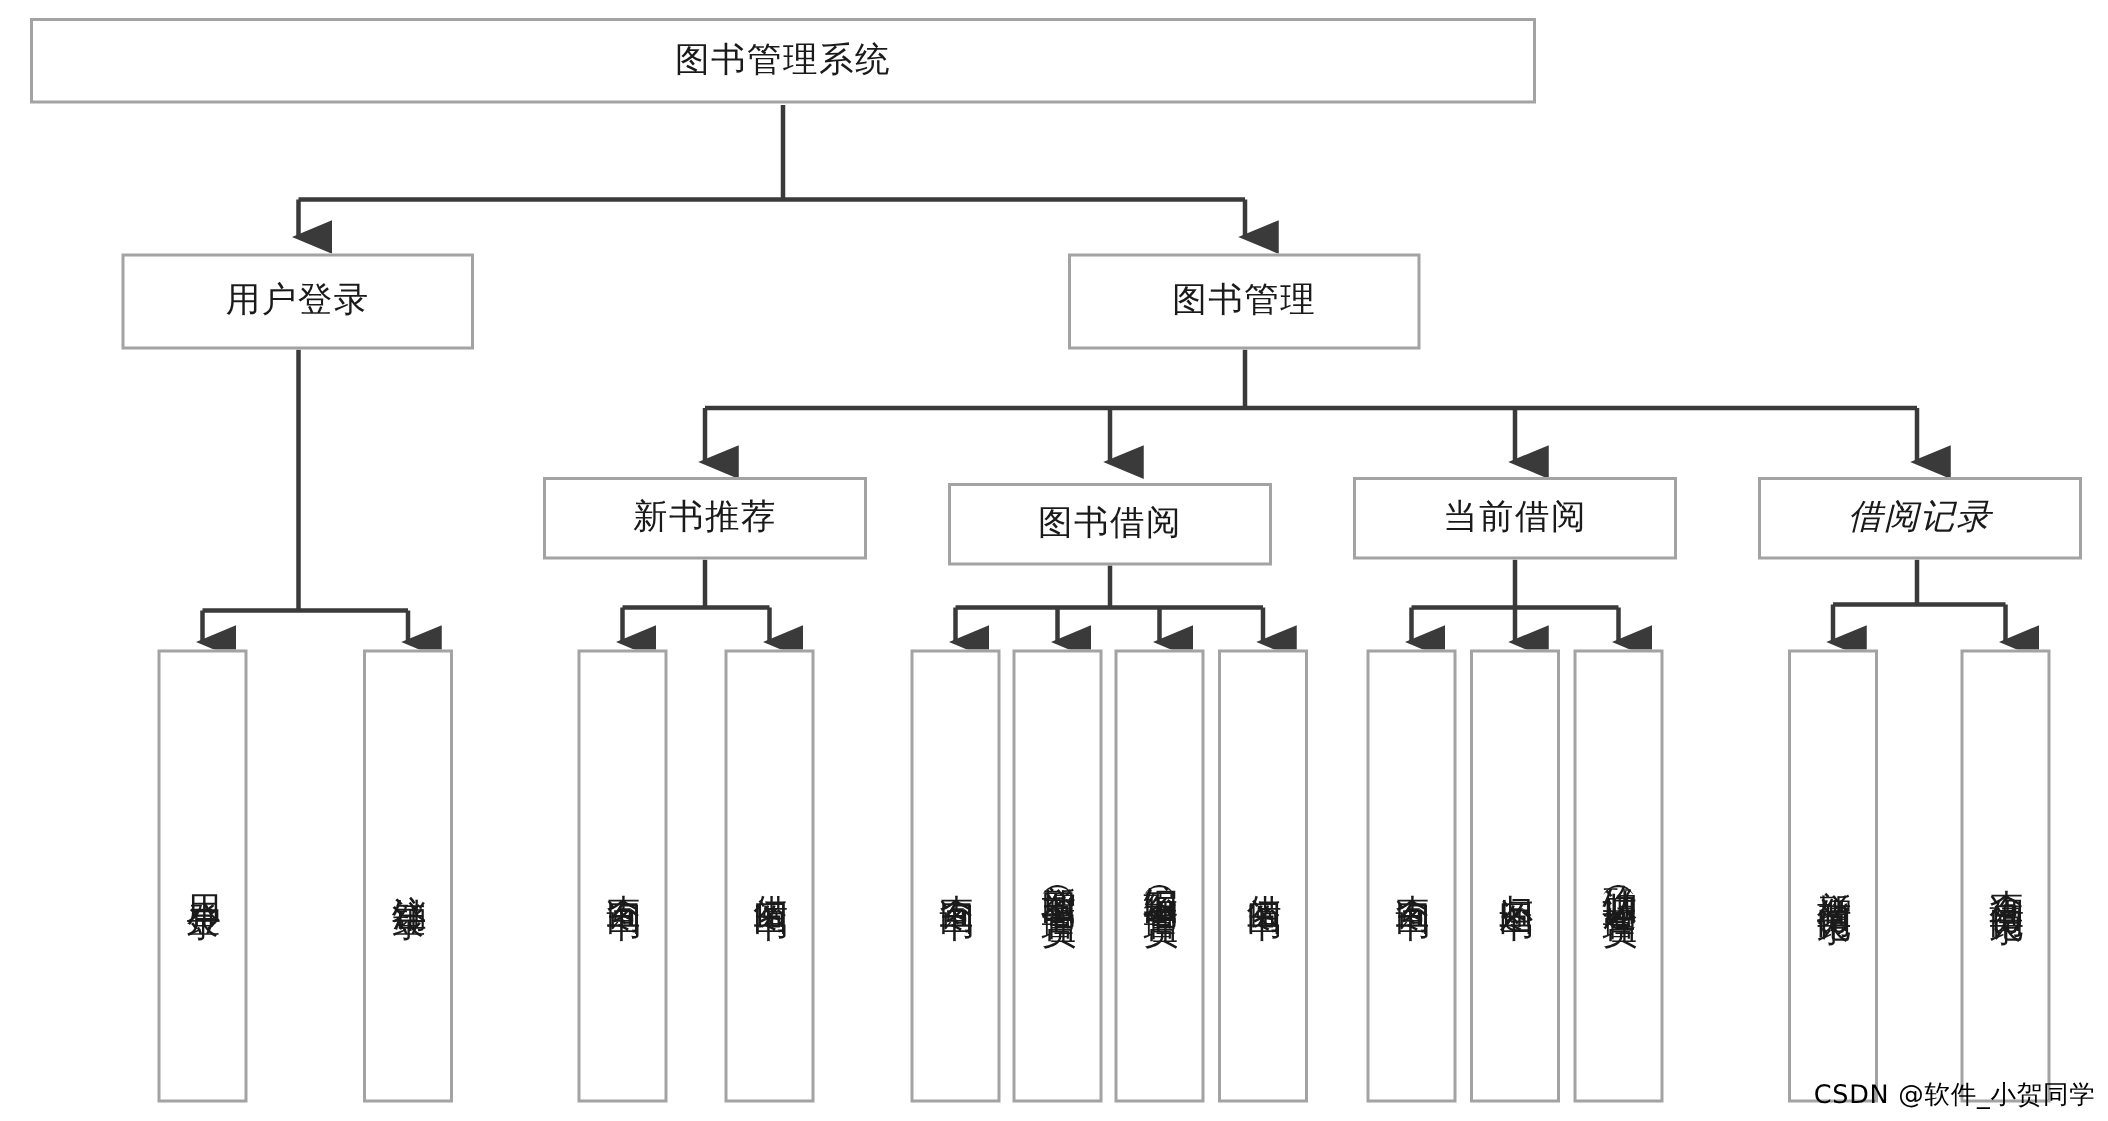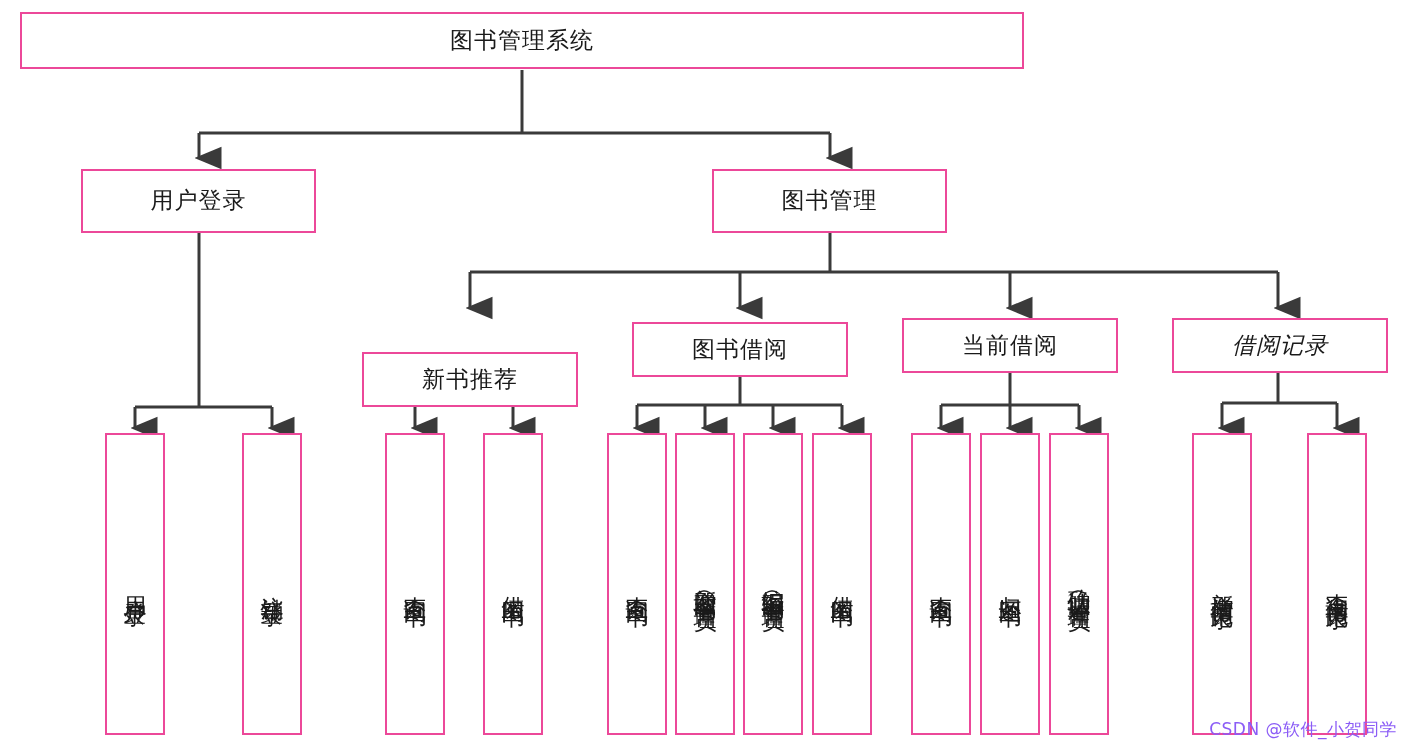--- a/index.html
+++ b/index.html
@@ -22,21 +22,21 @@
     position: absolute;
     left: 0;
     top: 0;
     width: 1405px;
     height: 747px;
     pointer-events: none;
   }
   .node {
     position: absolute;
     box-sizing: border-box;
-    border: 2px solid #ec4899;
+    border: 2px solid #a3a3a3;
     background: #ffffff;
     display: flex;
     align-items: center;
     justify-content: center;
     color: #1a1a1a;
     text-align: center;
     z-index: 2;
   }
   .node-h {
     font-size: 23px;
@@ -60,21 +60,21 @@
     writing-mode: vertical-rl;
     text-orientation: upright;
     display: block;
     white-space: nowrap;
   }
   #watermark {
     position: absolute;
     right: 8px;
     bottom: 6px;
     font-size: 17px;
-    color: #8b5cf6;
+    color: #000000;
     letter-spacing: 0.5px;
     z-index: 5;
     white-space: nowrap;
   }
 </style>
 </head>
 <body>
 
 <div id="canvas">
 
@@ -133,21 +133,21 @@
   </div>
 
   <div class="node node-h" style="left:81px; top:169px; width:235px; height:64px;">
     <span>用户登录</span>
   </div>
 
   <div class="node node-h" style="left:712px; top:169px; width:235px; height:64px;">
     <span>图书管理</span>
   </div>
 
-  <div class="node node-h" style="left:362px; top:318px; width:216px; height:55px;margin-top:34px;">
+  <div class="node node-h" style="left:362px; top:318px; width:216px; height:55px;">
     <span>新书推荐</span>
   </div>
 
   <div class="node node-h" style="left:632px; top:322px; width:216px; height:55px;">
     <span>图书借阅</span>
   </div>
 
   <div class="node node-h" style="left:902px; top:318px; width:216px; height:55px;">
     <span>当前借阅</span>
   </div>

